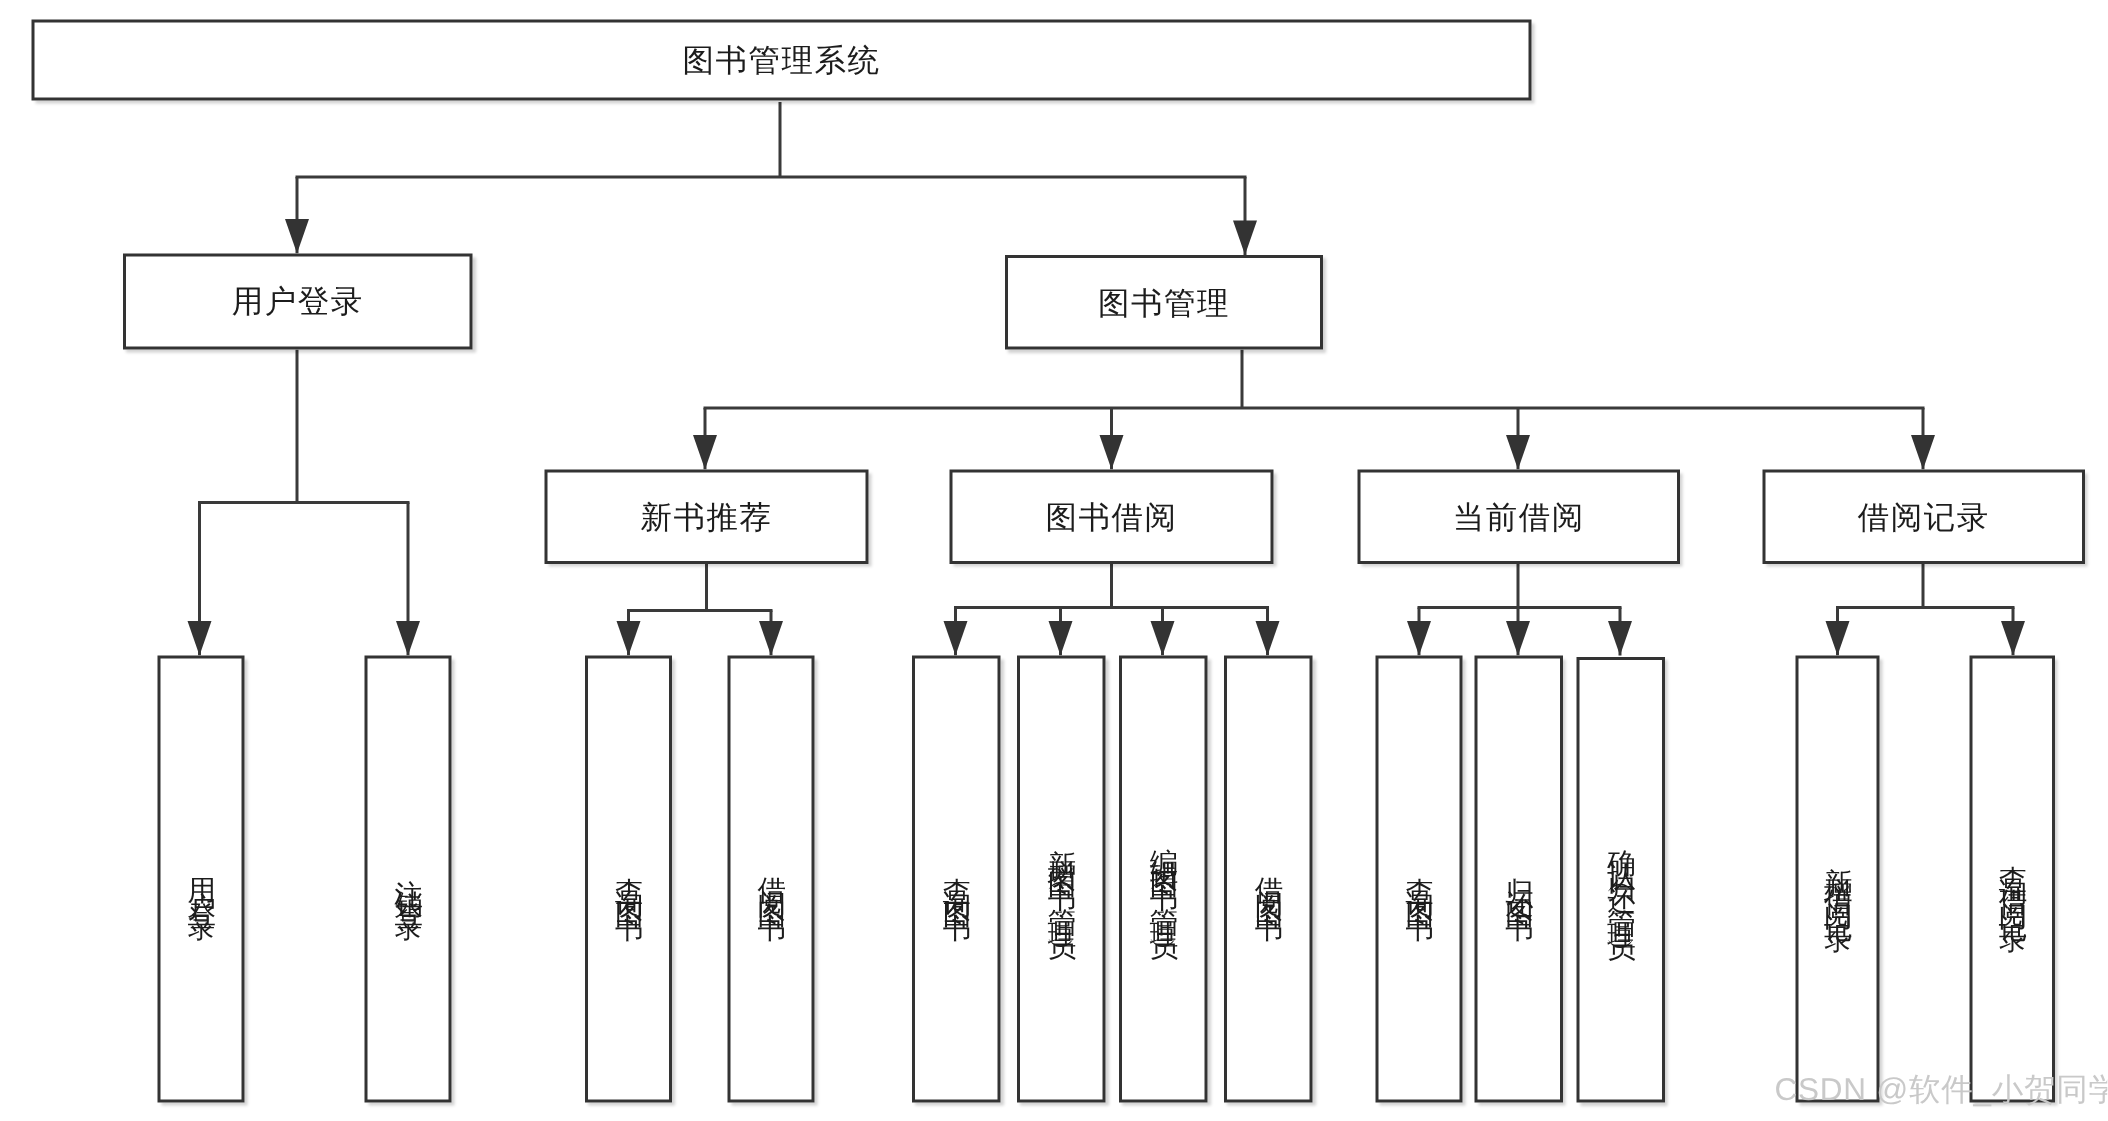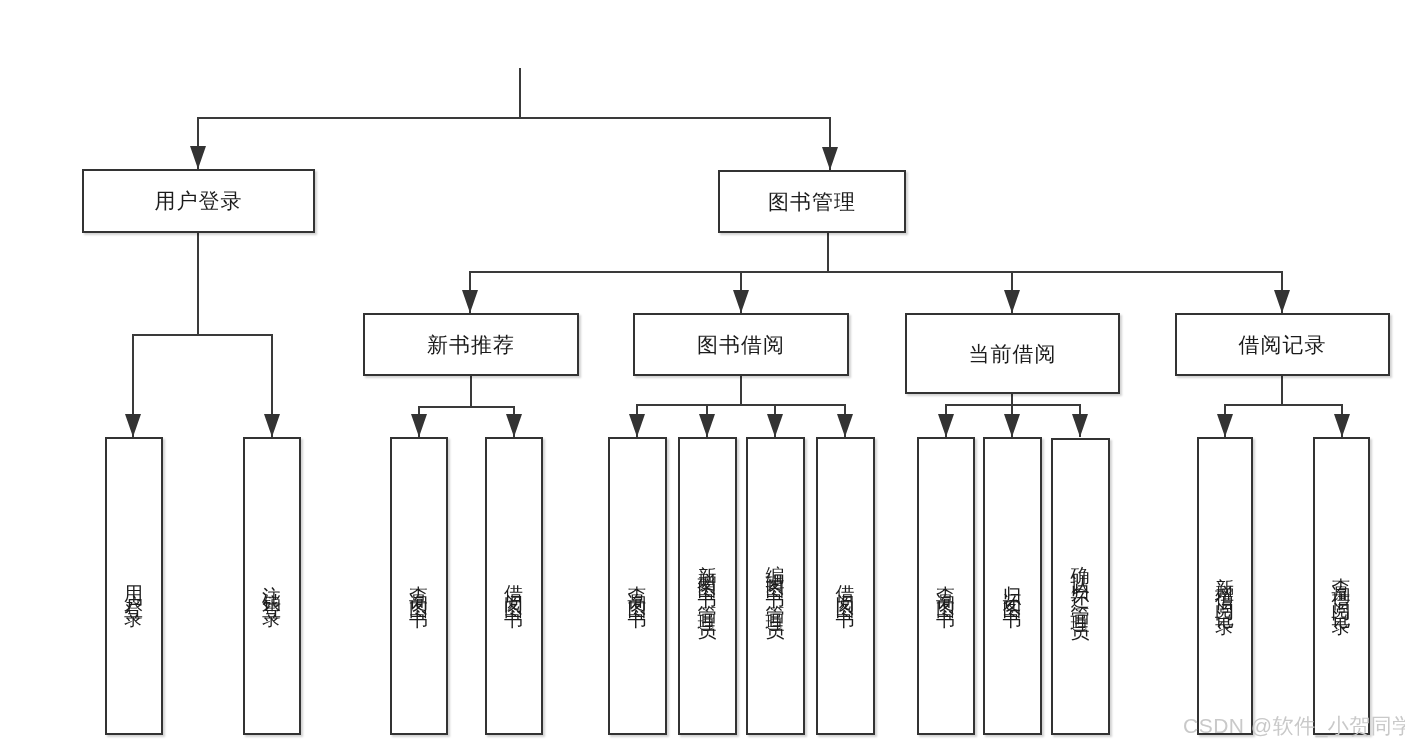--- a/index.html
+++ b/index.html
@@ -49,30 +49,31 @@
     color:#c9c9c9;
     z-index:5;
     white-space:nowrap;
   }
 </style>
 </head>
 <body>
 
 <div class="canvas">
 
+  <div class="node hbox" style="left:21px;top:13px;width:1000px;height:54px;">图书管理系统</div>
 
   <div class="vl" style="left:519px;top:68px;height:50px;"></div>
   <div class="hl" style="left:197px;top:117px;width:634px;"></div>
   <div class="vl" style="left:197px;top:118px;height:51px;"></div>
   <div class="arrow" style="left:190px;top:146px;"></div>
   <div class="vl" style="left:829px;top:118px;height:52px;"></div>
   <div class="arrow" style="left:822px;top:147px;"></div>
 
   <div class="node hbox" style="left:82px;top:169px;width:233px;height:64px;">用户登录</div>
-  <div class="node hbox" style="left:718px;top:170px;width:188px;height:63px;">图书管理</div>
+  <div class="node hbox" style="left:670px;top:170px;width:212px;height:63px;">图书管理</div>
 
   <div class="vl" style="left:197px;top:233px;height:102px;"></div>
   <div class="hl" style="left:132px;top:334px;width:141px;"></div>
   <div class="vl" style="left:132px;top:335px;height:102px;"></div>
   <div class="arrow" style="left:125px;top:414px;"></div>
   <div class="vl" style="left:271px;top:335px;height:102px;"></div>
   <div class="arrow" style="left:264px;top:414px;"></div>
 
   <div class="vl" style="left:827px;top:233px;height:39px;"></div>
   <div class="hl" style="left:469px;top:271px;width:814px;"></div>
@@ -80,21 +81,21 @@
   <div class="arrow" style="left:462px;top:290px;"></div>
   <div class="vl" style="left:740px;top:272px;height:41px;"></div>
   <div class="arrow" style="left:733px;top:290px;"></div>
   <div class="vl" style="left:1011px;top:272px;height:41px;"></div>
   <div class="arrow" style="left:1004px;top:290px;"></div>
   <div class="vl" style="left:1281px;top:272px;height:41px;"></div>
   <div class="arrow" style="left:1274px;top:290px;"></div>
 
   <div class="node hbox" style="left:633px;top:313px;width:216px;height:63px;">图书借阅</div>
   <div class="node hbox" style="left:363px;top:313px;width:216px;height:63px;">新书推荐</div>
-  <div class="node hbox" style="left:905px;top:313px;width:215px;height:81px;">当前借阅</div>
+  <div class="node hbox" style="left:905px;top:313px;width:215px;height:63px;">当前借阅</div>
   <div class="node hbox" style="left:1175px;top:313px;width:215px;height:63px;">借阅记录</div>
 
   <div class="vl" style="left:470px;top:376px;height:31px;"></div>
   <div class="hl" style="left:418px;top:406px;width:97px;"></div>
   <div class="vl" style="left:418px;top:407px;height:30px;"></div>
   <div class="arrow" style="left:411px;top:414px;"></div>
   <div class="vl" style="left:513px;top:407px;height:30px;"></div>
   <div class="arrow" style="left:506px;top:414px;"></div>
 
   <div class="vl" style="left:740px;top:376px;height:29px;"></div>

